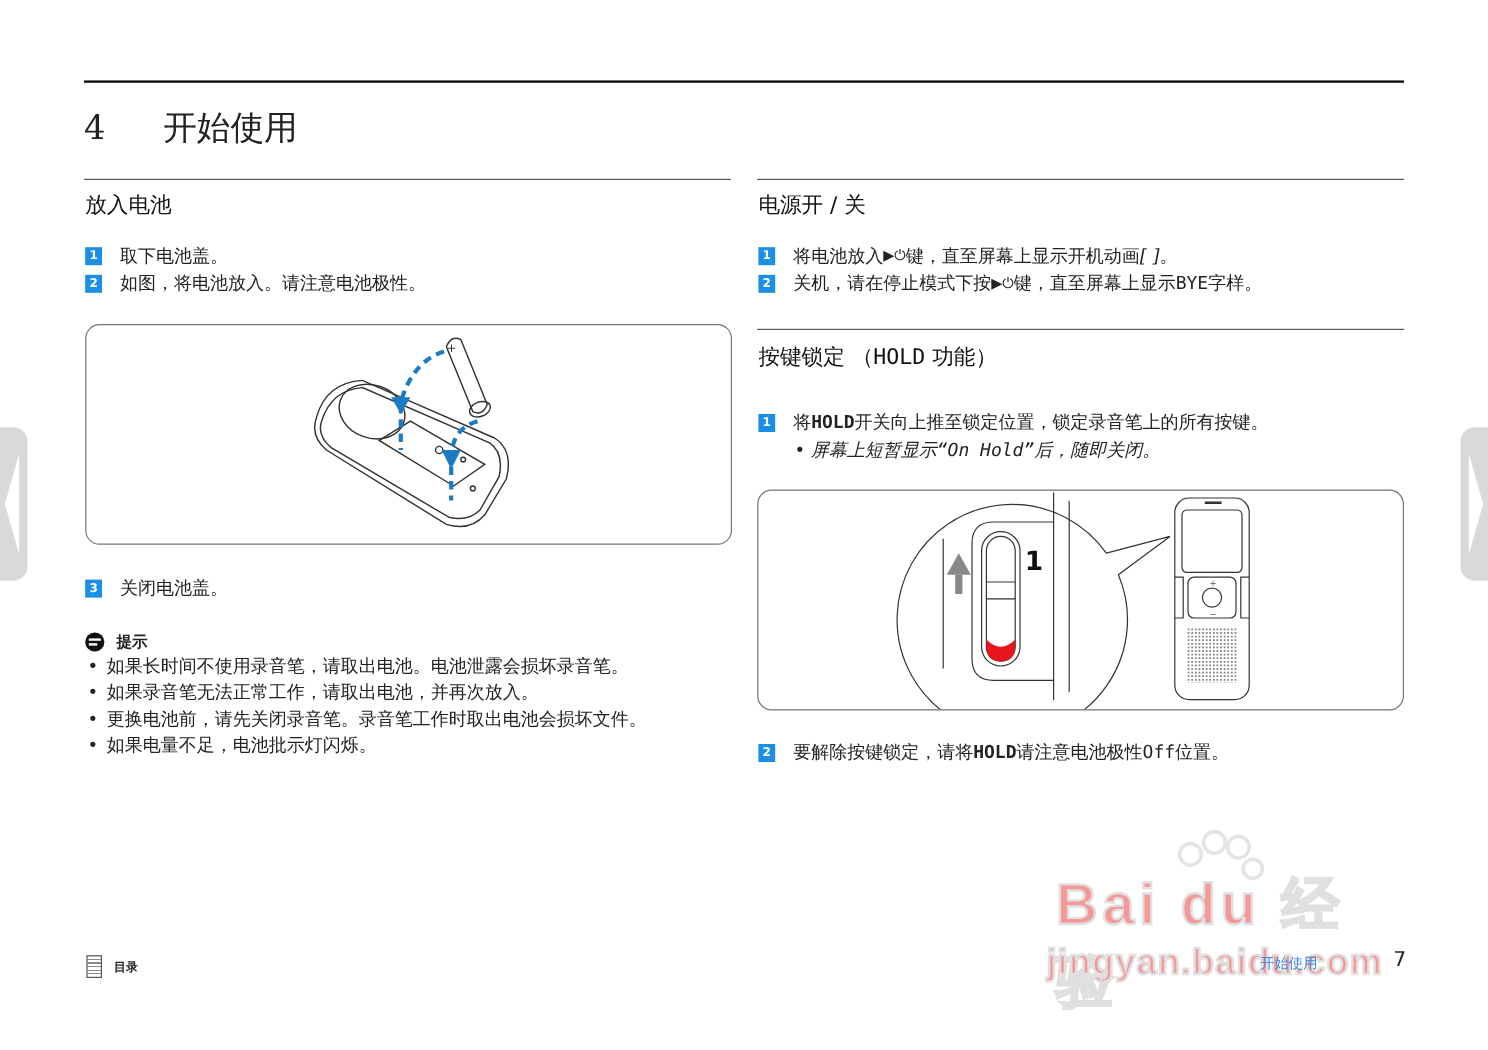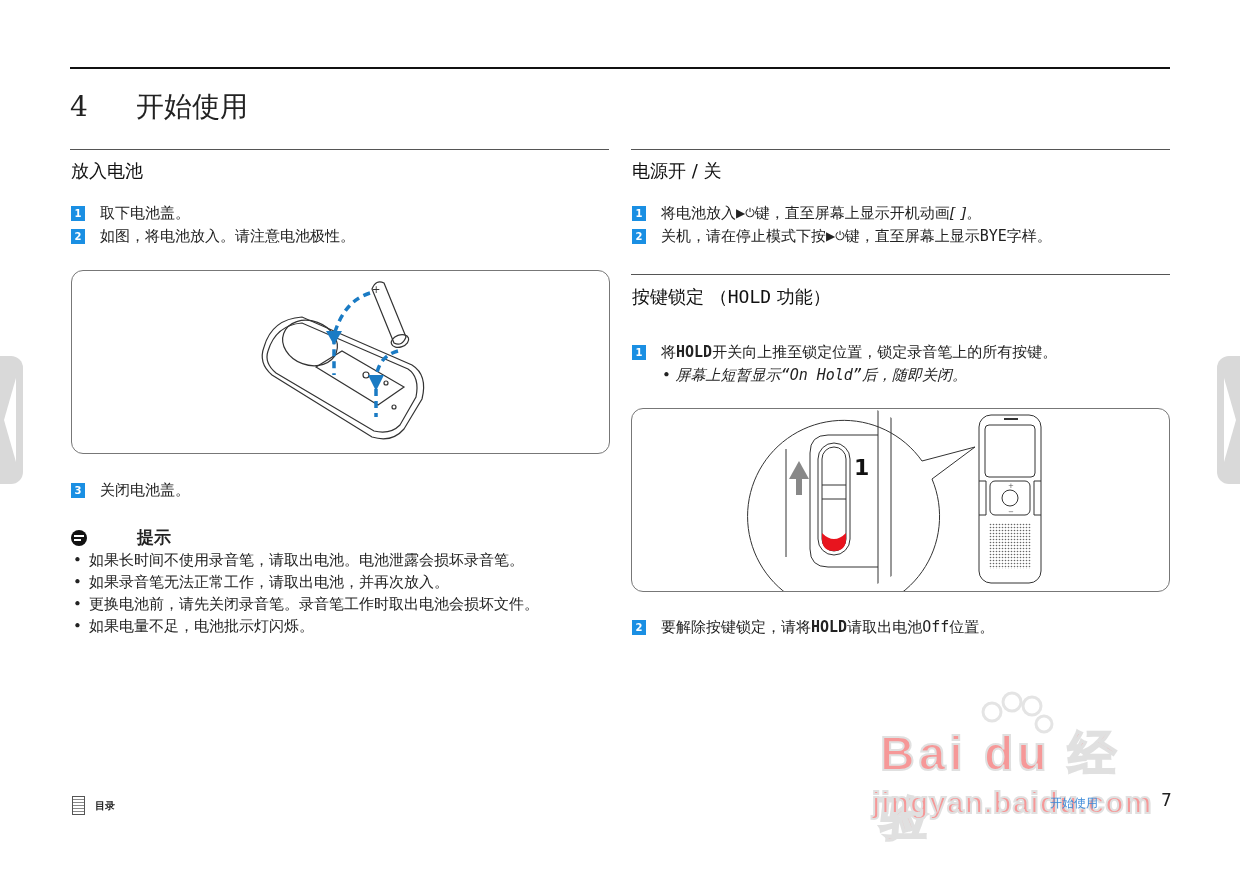--- a/index.html
+++ b/index.html
@@ -17,21 +17,21 @@
   .step { display: flex; align-items: center; font-size: 15px; line-height: 23px; }
   .badge {
     width: 14px; height: 15px; background: #1a8fe3; color: #fff;
     font-family: "DejaVu Sans", "Liberation Sans", sans-serif; font-size: 10px; font-weight: bold;
     display: inline-flex; align-items: center; justify-content: center; margin-right: 15px; flex: none;
   }
   .mono { font-family: "DejaVu Sans Mono", "Liberation Mono", monospace; }
   .bold { font-weight: bold; }
   .italic { font-style: italic; }
   .figure-box { border: 1px solid #777; border-radius: 12px; background: #fff; }
-  .tips-title { display: flex; align-items: center; font-family: "DejaVu Sans", "Liberation Sans", sans-serif; font-weight: bold; font-size: 17px; gap: 40px; }
+  .tips-title { display: flex; align-items: center; font-family: "DejaVu Sans", "Liberation Sans", sans-serif; font-weight: bold; font-size: 13px; }
   .tip-icon { width: 16px; height: 16px; border-radius: 50%; background: #111; margin-right: 10px; position: relative; }
   .tip-icon::before, .tip-icon::after { content: ""; position: absolute; left: 3px; height: 2px; background: #fff; }
   .tip-icon::before { top: 5px; width: 10px; }
   .tip-icon::after { top: 9px; width: 7px; }
   .tip-list { list-style: none; margin: 0; padding: 0; font-size: 15px; line-height: 22px; }
   .tip-list li { position: relative; padding-left: 18px; }
   .tip-list li::before { content: "•"; position: absolute; left: 2px; top: 0; }
   .nav-tab { width: 23px; height: 128px; background: #d9d9d9; }
   .nav-left { left: 0; top: 356px; border-radius: 0 12px 12px 0; }
   .nav-right { left: 1217px; top: 356px; border-radius: 12px 0 0 12px; }
@@ -209,21 +209,21 @@
         <circle cx="1.5" cy="1.5" r="0.8" fill="#666"></circle>
       </pattern>
     </defs>
   </svg>
 </div>
 
 <div class="abs step" style="left:632px; top:616px;">
   <span class="badge">2</span>
   <span>要解除按键锁定，请将 </span>
   <span class="mono bold">HOLD</span>
-  <span> 请取出电池 </span>
+  <span> 请注意电池极性 </span>
   <span class="mono">Off</span>
   <span> 位置。</span>
 </div>
 
 <div class="abs toc">
   <span class="toc-icon"></span>
   <span>目录</span>
 </div>
 
 <div class="abs watermark">

